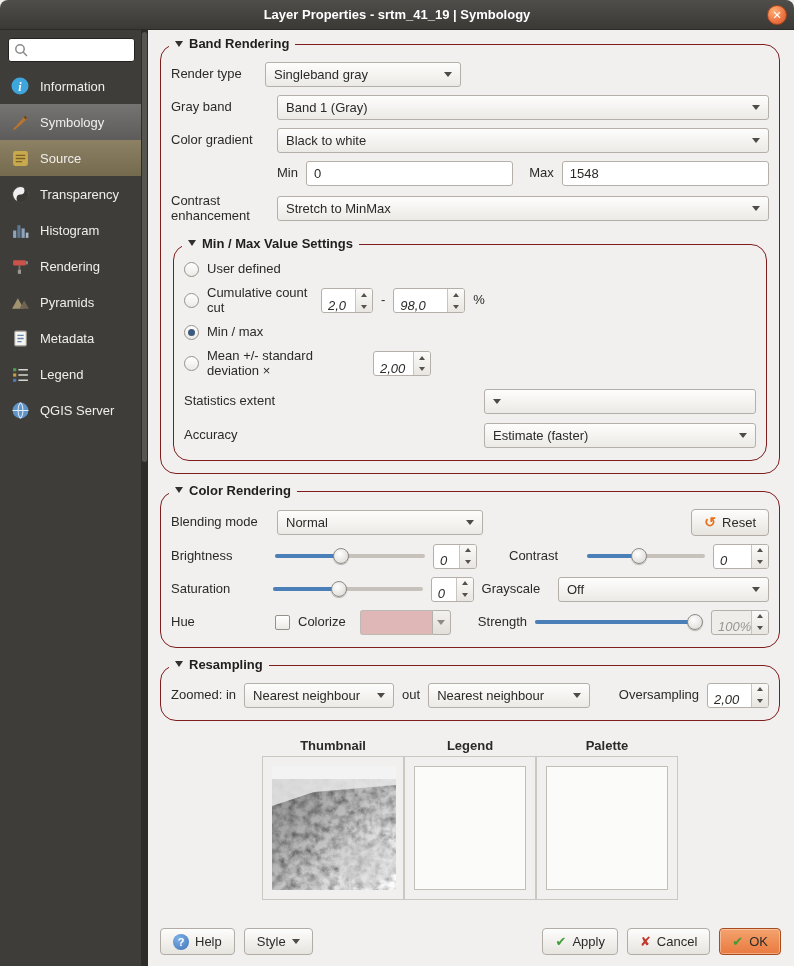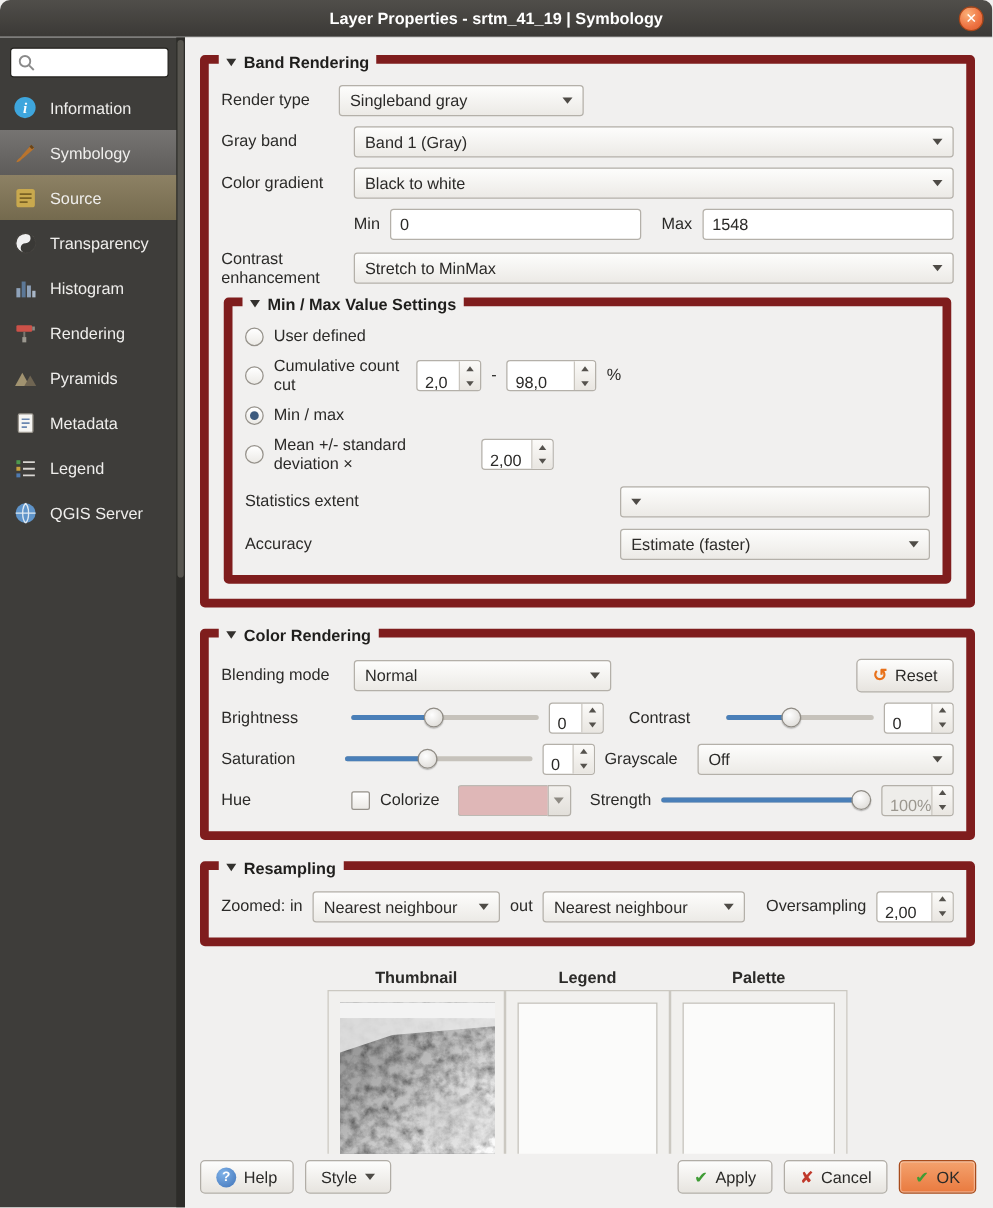--- a/index.html
+++ b/index.html
@@ -24,40 +24,40 @@
 .side-item.hl-tan { background:linear-gradient(#8d8164,#746a4e); }
 .side-item.sel  { background:linear-gradient(#767472,#5e5c5a); }
 .sicon { width:22px; height:22px; flex:none; display:flex; align-items:center; justify-content:center; }
 .sbar { position:absolute; top:0; right:0; width:7px; bottom:0; background:#2d2c29; }
 .sbar .sthumb { position:absolute; top:2px; left:1px; right:1px; height:430px; border-radius:3px; background:#57554f; }
 
 
 .main { position:absolute; top:30px; left:148px; right:0; bottom:0; display:flex; flex-direction:column; background:#f1f0ef; }
 .scroll { flex:1; padding:14px 14px 0 12px; overflow:hidden; }
 
-.group { position:relative; border:7px solid #7f1d1d; border-radius:4px; padding:17px 10px 10px; margin-bottom:17px; }
-.group.nested { margin:8px 2px 2px; }
+.group { position:relative; border:1px solid #7f1d1d; border-radius:16px; padding:17px 10px 10px; margin-bottom:17px; }
+.group.nested { margin:20px 2px 2px; }
 .gtitle { position:absolute; top:-9px; left:8px; background:#f1f0ef; padding:0 6px;
   display:flex; align-items:center; gap:6px; font-weight:bold; color:#1f1e1c; }
 .tri { width:0; height:0; border-left:4px solid transparent; border-right:4px solid transparent; border-top:6px solid #33312e; }
 
 .row { display:flex; align-items:center; gap:8px; margin-bottom:8px; }
 .row:last-child { margin-bottom:2px; }
 .lbl { color:#2b2a28; line-height:1.15; }
 
 .combo { height:25px; border:1px solid #b4b0a9; border-radius:3px;
   background:linear-gradient(#fdfdfc,#eceae6); display:flex; align-items:center;
   padding:0 8px; gap:8px; cursor:pointer; min-width:0; }
 .combo .ctext { flex:1; white-space:nowrap; overflow:hidden; }
 .carrow { width:0; height:0; border-left:4px solid transparent; border-right:4px solid transparent; border-top:5px solid #4e4b46; flex:none; }
 
 .lineedit { height:25px; border:1px solid #b4b0a9; border-radius:3px; background:#fff; display:flex; align-items:center; padding:0 7px; }
 
 .spin { height:25px; border:1px solid #b4b0a9; border-radius:3px; background:#fff; display:flex; overflow:hidden; }
-.spin .val { flex:1; display:flex; align-items:center; padding:16px 6px; min-width:0; }
+.spin .val { flex:1; display:flex; align-items:center; padding:16px 6px; min-width:0;font-style:italic; }
 .spin .arrs { width:17px; border-left:1px solid #c9c5be; background:linear-gradient(#fbfaf8,#e9e6e1); display:flex; flex-direction:column; }
 .spin .arrs .a { flex:1; display:flex; align-items:center; justify-content:center; cursor:pointer; }
 .aup { width:0; height:0; border-left:3.5px solid transparent; border-right:3.5px solid transparent; border-bottom:4.5px solid #55524d; }
 .adn { width:0; height:0; border-left:3.5px solid transparent; border-right:3.5px solid transparent; border-top:4.5px solid #55524d; }
 .spin.disabled { background:#eeedea; }
 .spin.disabled .val { color:#9b978f; }
 
 .radio { width:15px; height:15px; border-radius:50%; border:1px solid #96928b;
   background:linear-gradient(#fff,#eceae6); flex:none; display:flex; align-items:center; justify-content:center; cursor:pointer; }
 .radio.on::after { content:""; width:7px; height:7px; border-radius:50%; background:#3c5a7e; }

